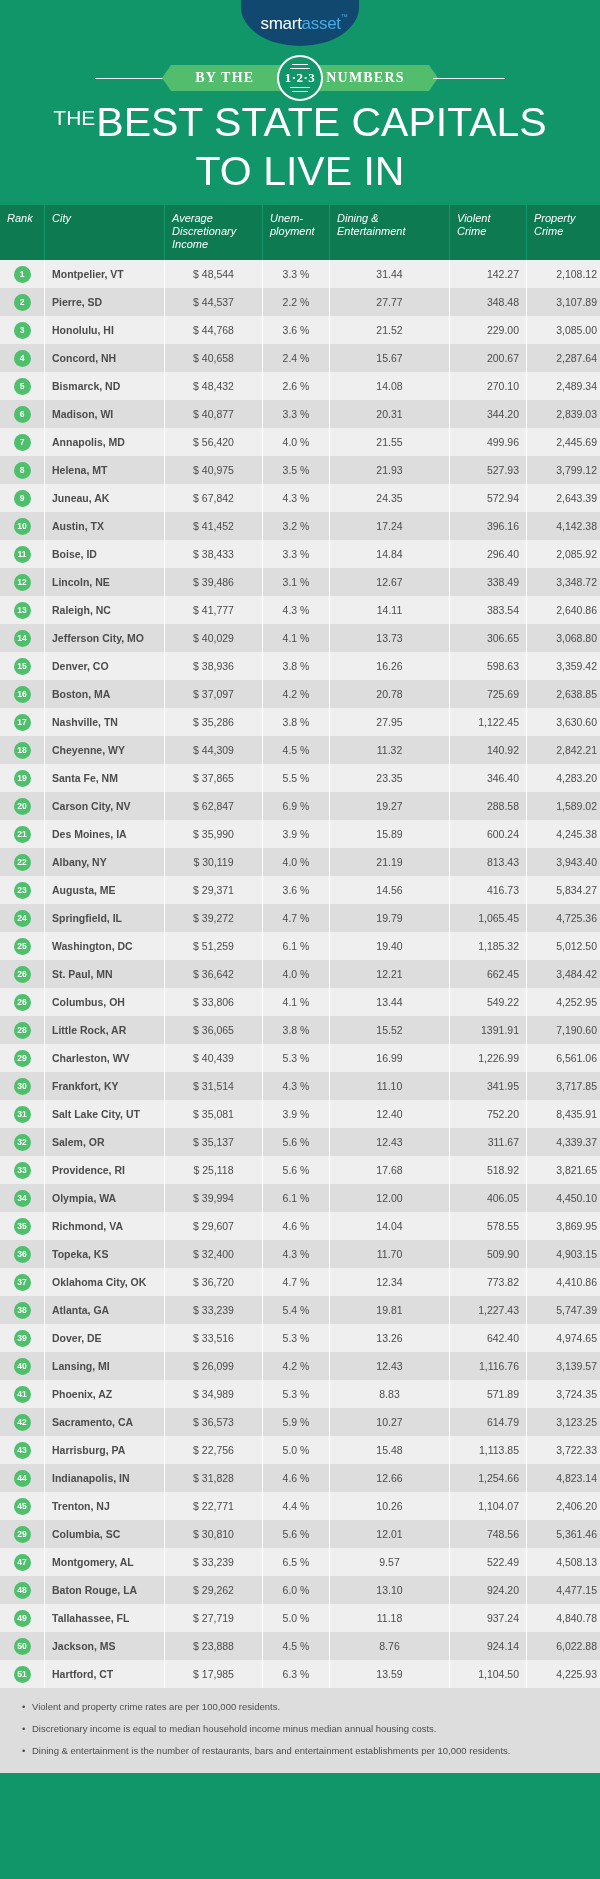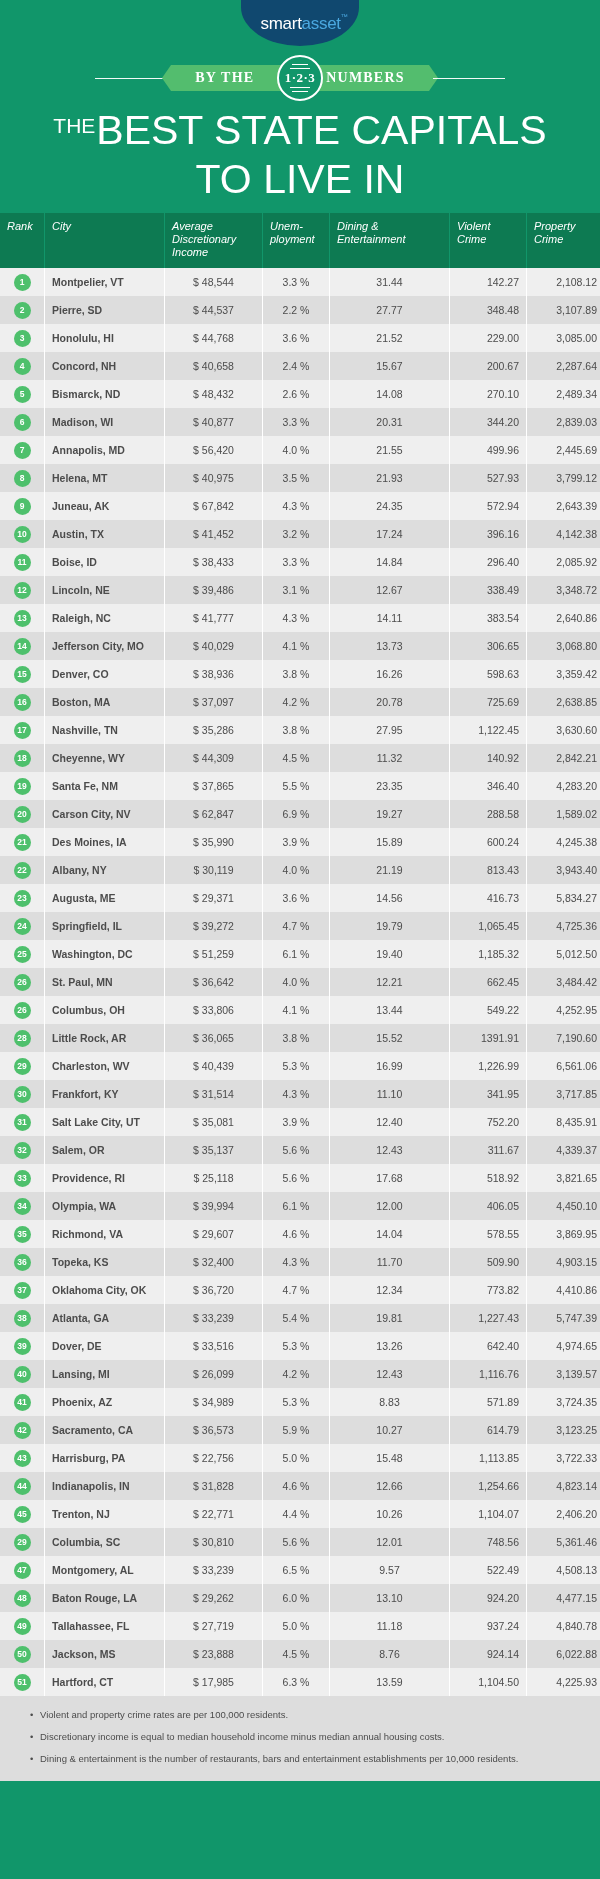--- a/index.html
+++ b/index.html
@@ -149,21 +149,21 @@
   }
   .cl1 { top: 7px;  width: 16px; }
   .cl2 { top: 11px; width: 20px; }
   .cl3 { bottom: 11px; width: 20px; }
   .cl4 { bottom: 7px;  width: 16px; }
 
   
   .title-block {
     text-align: center;
     color: #ffffff;
-    margin-top: 8px;
+    margin-top: 0;
     padding-bottom: 14px;
   }
   .title-line1 {
     font-size: 41px;
     font-weight: 300;
     letter-spacing: 0px;
     line-height: 44px;
     white-space: nowrap;
   }
   .title-the {
@@ -245,21 +245,21 @@
     text-align: left;
     padding-left: 10px;
   }
   td.num-c { text-align: center; }
   td.num-r { text-align: right; }
   td.income-cell { text-align: center; letter-spacing: 0px; }
 
   
   .footnotes {
     background: #dddddd;
-    padding: 12px 14px 16px 30px;
+    padding: 12px 14px 16px 22px;
     box-sizing: border-box;
   }
   .fn {
     color: #4c4c4c;
     font-size: 9.5px;
     line-height: 13px;
     padding-left: 10px;
     position: relative;
     margin-bottom: 9px;
   }

